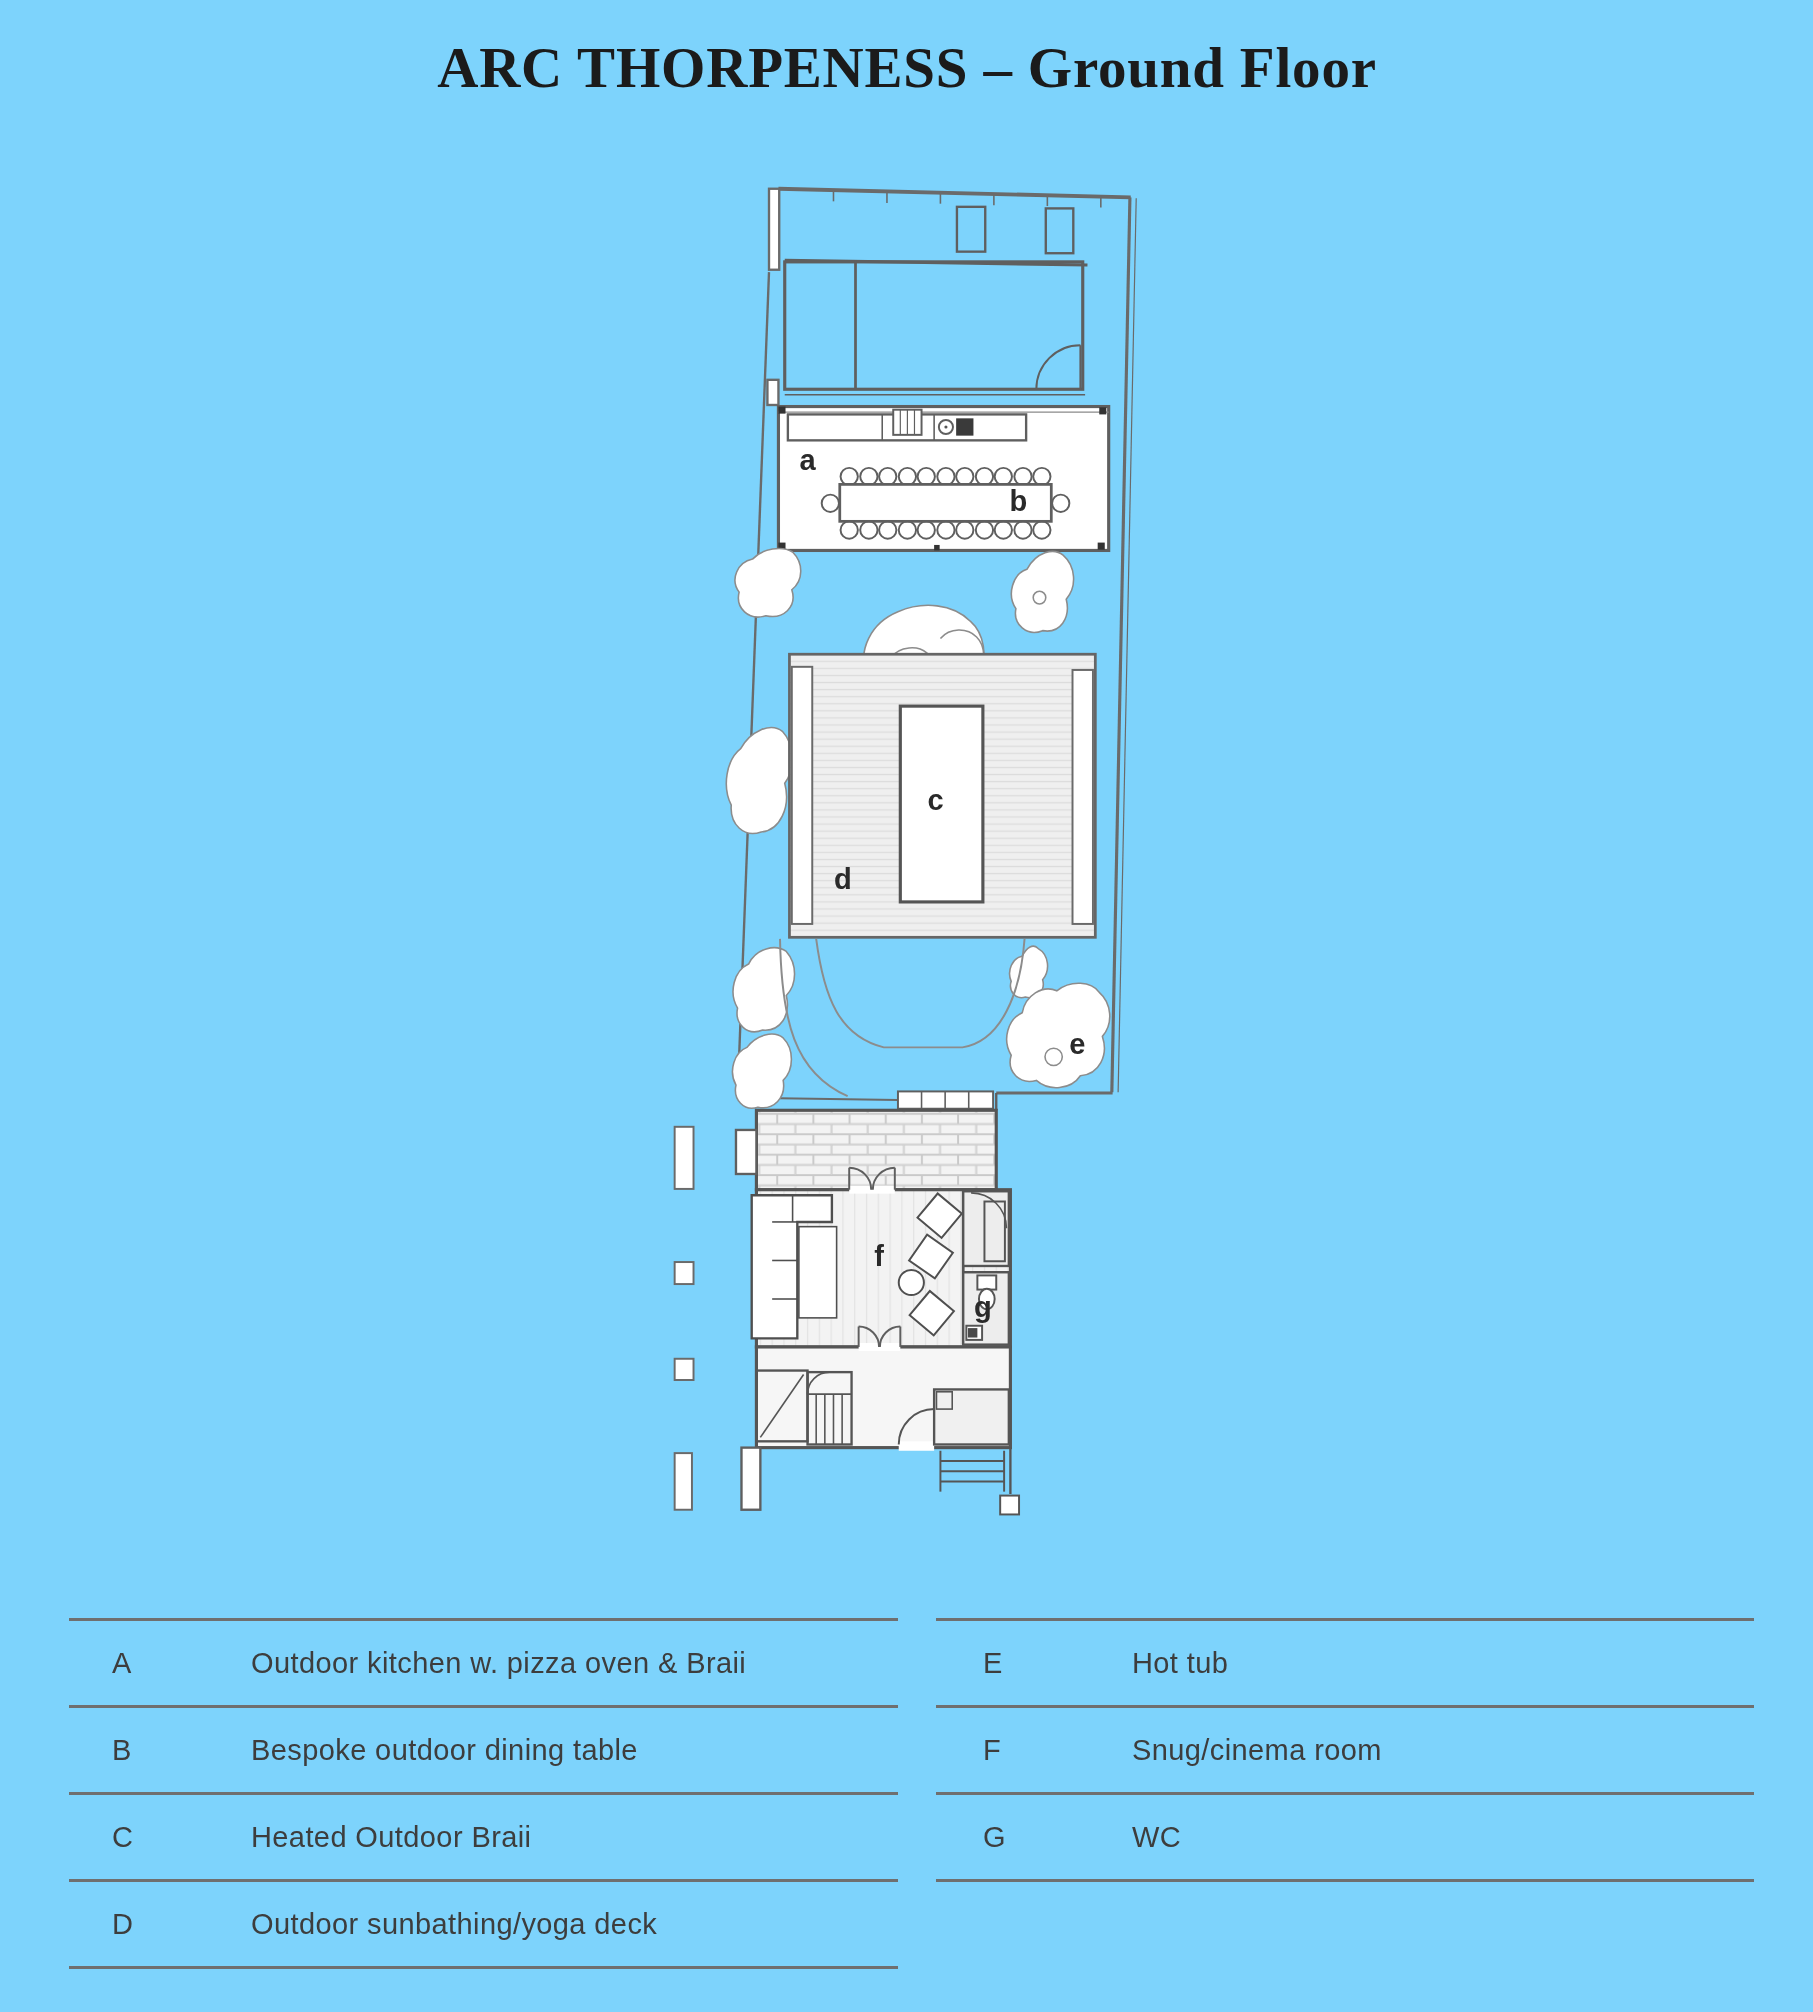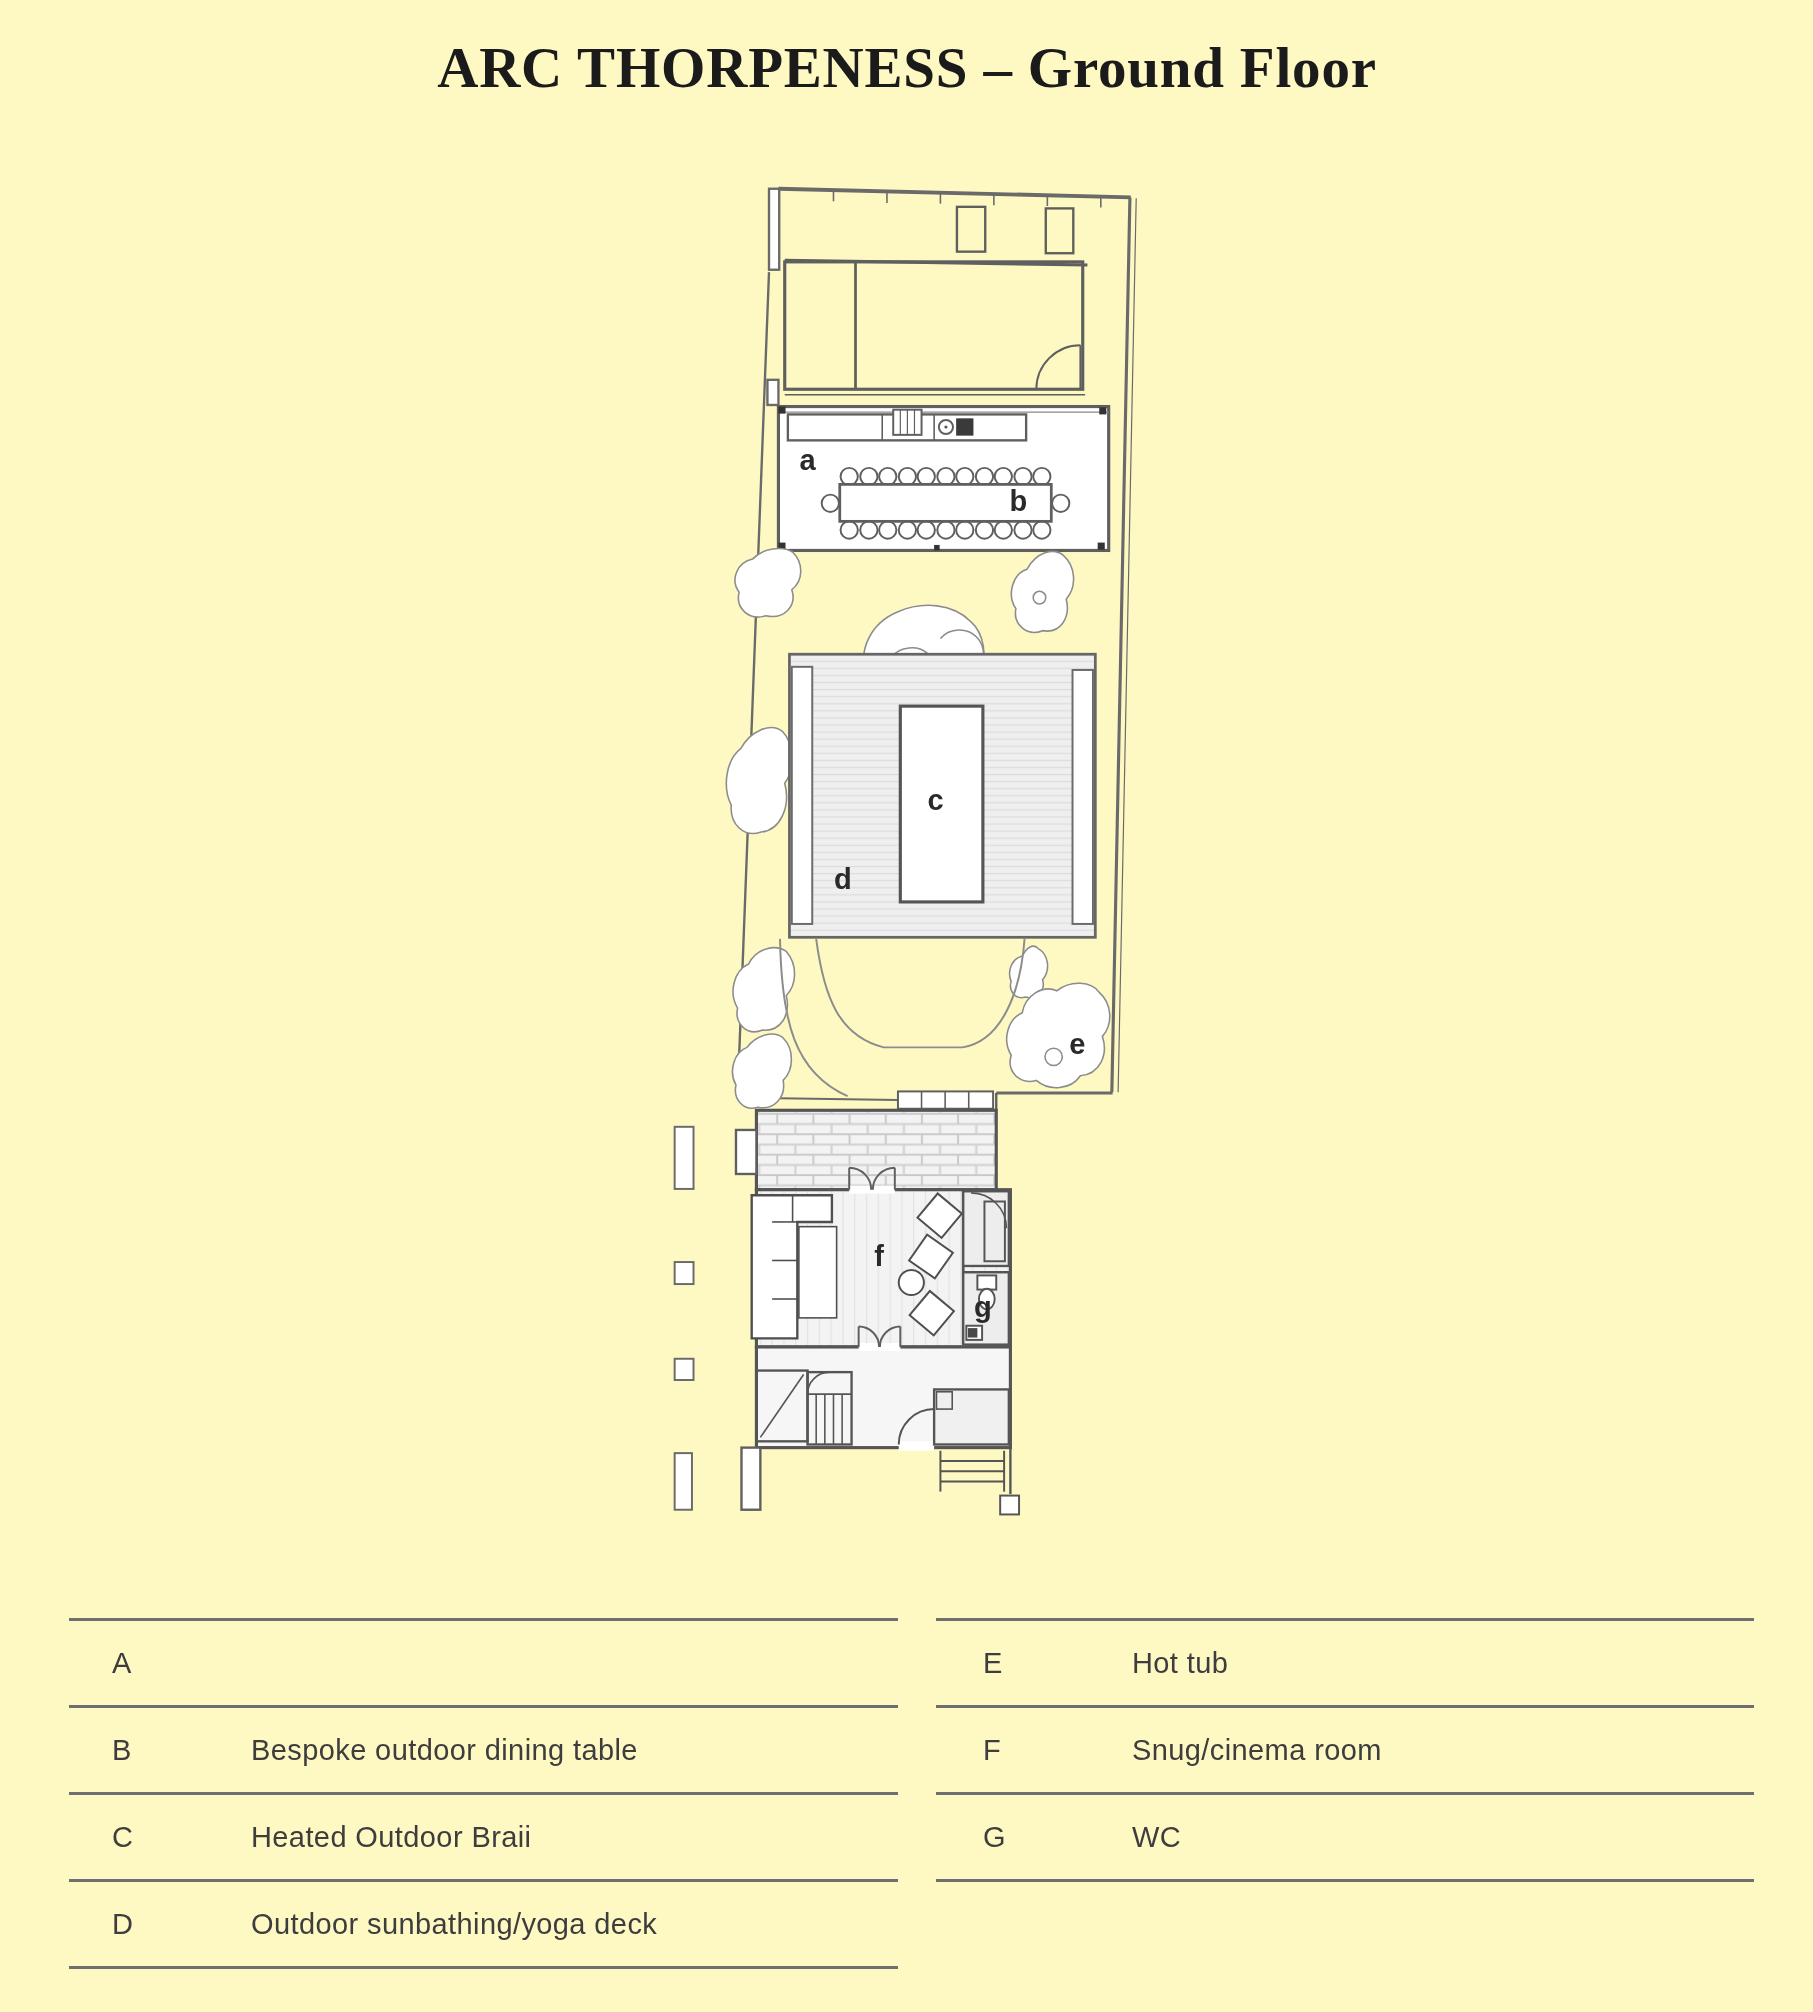--- a/index.html
+++ b/index.html
@@ -1,16 +1,16 @@
 <!DOCTYPE html>
 <html style="font-size:12.6px"><head>
 <meta charset="utf-8">
 <style>
   html,body{margin:0;padding:0;background:#ffffff;}
-  .page{position:relative;width:1814px;height:2013px;background:#fef9c3;overflow:hidden;
+  .page{position:relative;width:1814px;height:2013px;background:#7dd3fc;overflow:hidden;
         font-family:"Liberation Sans",sans-serif;}
   .title{position:absolute;left:0;top:35px;width:100%;text-align:center;
          font-family:"Liberation Serif",serif;font-weight:600;font-size:57px;
          letter-spacing:0.8px;color:#1b1b1b;}
   svg.plan{position:absolute;left:0;top:0;}
   
   .legend-col{position:absolute;}
   .legend-col.left{left:69px;top:1618px;width:829px;}
   .legend-col.right{left:936px;top:1618px;width:818px;}
   .legend-row{position:relative;height:84px;border-top:3.1px solid #6f6f6f;}
@@ -277,20 +277,21 @@
       <text class="plan-letter" x="1072" y="1130">d</text>
       <text class="plan-letter" x="1370" y="1340">e</text>
       <text class="plan-letter" x="1118" y="1610">f</text>
       <text class="plan-letter" x="1250" y="1675">g</text>
     </g>
   </svg>
 
   <div class="legend-col left">
     <div class="legend-row">
       <span class="legend-key">A</span>
+      <span class="legend-label">Outdoor kitchen w. pizza oven &amp; Braii</span>
     </div>
     <div class="legend-row">
       <span class="legend-key">B</span>
       <span class="legend-label">Bespoke outdoor dining table</span>
     </div>
     <div class="legend-row">
       <span class="legend-key">C</span>
       <span class="legend-label">Heated Outdoor Braii</span>
     </div>
     <div class="legend-row">

